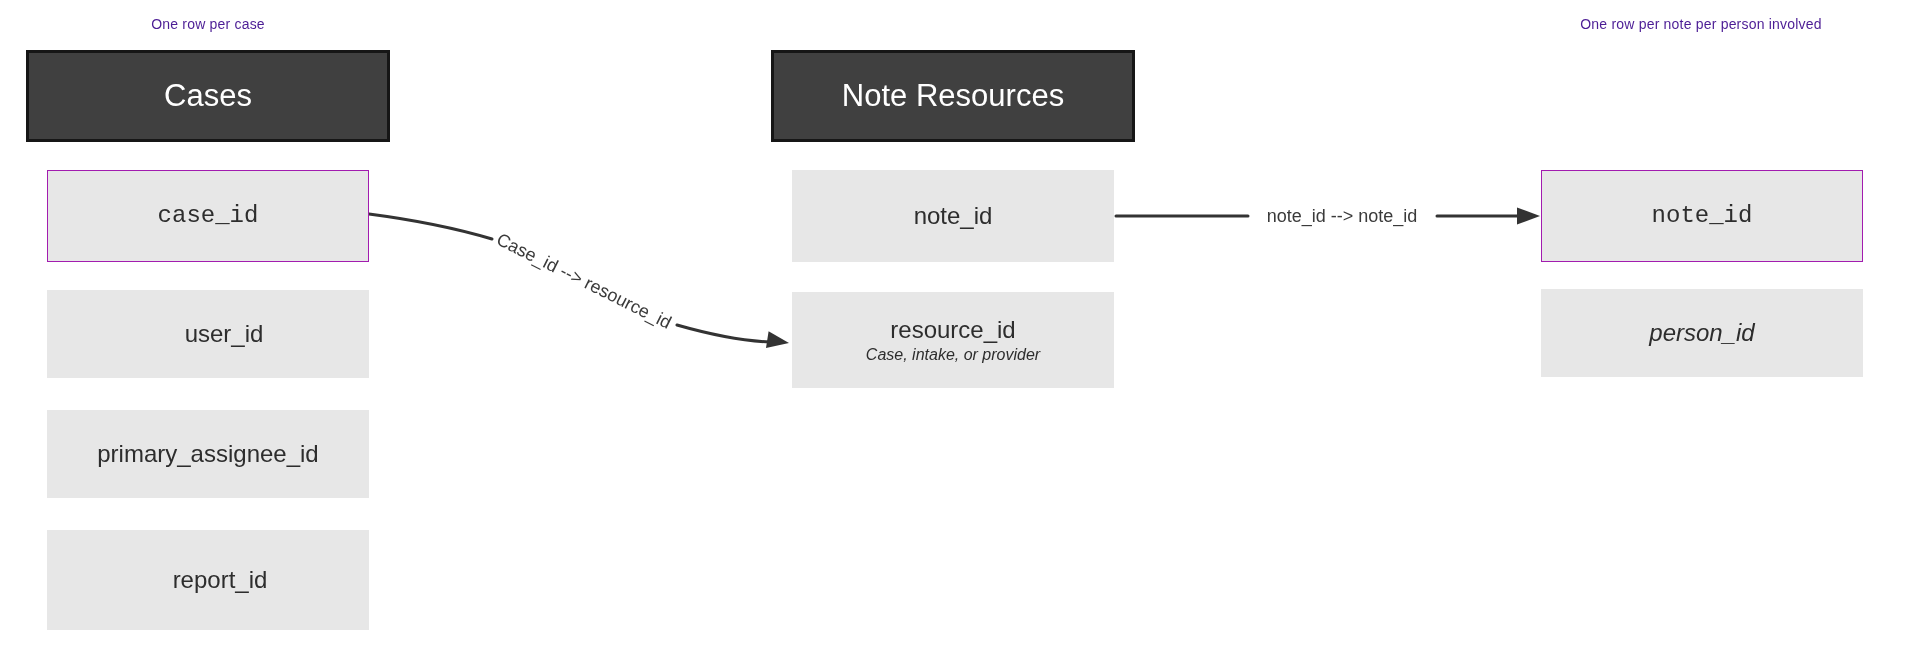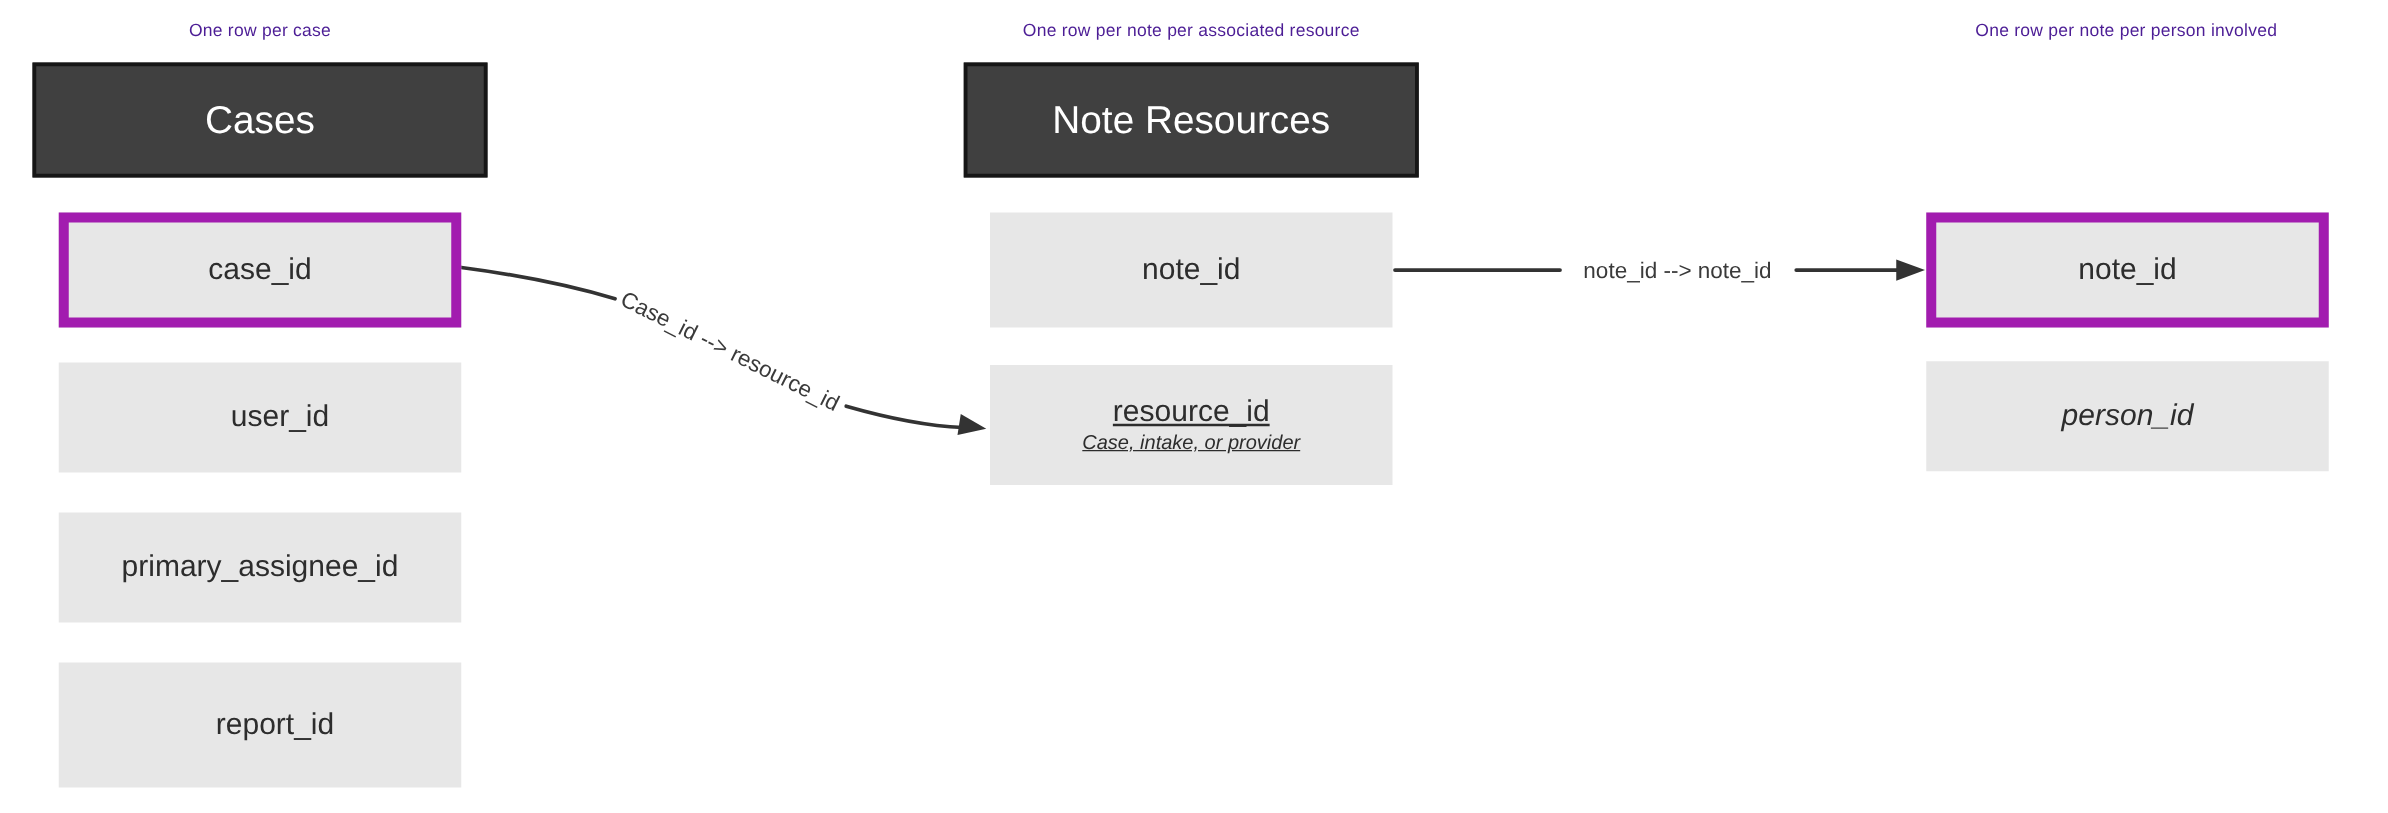--- a/index.html
+++ b/index.html
@@ -43,21 +43,22 @@
     background: #e7e7e7;
     display: flex;
     flex-direction: column;
     align-items: center;
     justify-content: center;
     color: #2d2d2d;
     font-size: 24px;
     line-height: 1.15;
   }
   .field.bordered {
-    border: 8px solid #a21caf;
+    border: 1px solid #a21caf;
+    font-family: Liberation Mono, monospace;
   }
   .field .sublabel {
     font-size: 16px;
     font-style: italic;
     color: #2d2d2d;
     margin-top: 2px;
   }
   svg.arrows {
     position: absolute;
     left: 0;
@@ -112,28 +113,27 @@
   <div class="field" style="left:47px; top:290px; height:88px;padding-left:32px;">
     <span>user_id</span>
   </div>
   <div class="field" style="left:47px; top:410px; height:88px;">
     <span>primary_assignee_id</span>
   </div>
   <div class="field" style="left:47px; top:530px; height:100px;padding-left:24px;">
     <span>report_id</span>
   </div>
 
-  <div class="caption" style="left:771px; top:16px;">One row per note per associated resource</div>
   <div class="table-header" style="left:771px; top:50px;">
     <span>Note Resources</span>
   </div>
   <div class="field" style="left:792px; top:170px; height:92px;">
     <span>note_id</span>
   </div>
-  <div class="field" style="left:792px; top:292px; height:96px;text-decoration:underline;">
+  <div class="field" style="left:792px; top:292px; height:96px;">
     <span>resource_id</span>
     <span class="sublabel">Case, intake, or provider</span>
   </div>
 
   <div class="caption" style="left:1519px; top:16px;">One row per note per person involved</div>
   <div class="field bordered" style="left:1541px; top:170px; height:92px;">
     <span>note_id</span>
   </div>
   <div class="field" style="left:1541px; top:289px; height:88px;font-style:italic;">
     <span>person_id</span>

